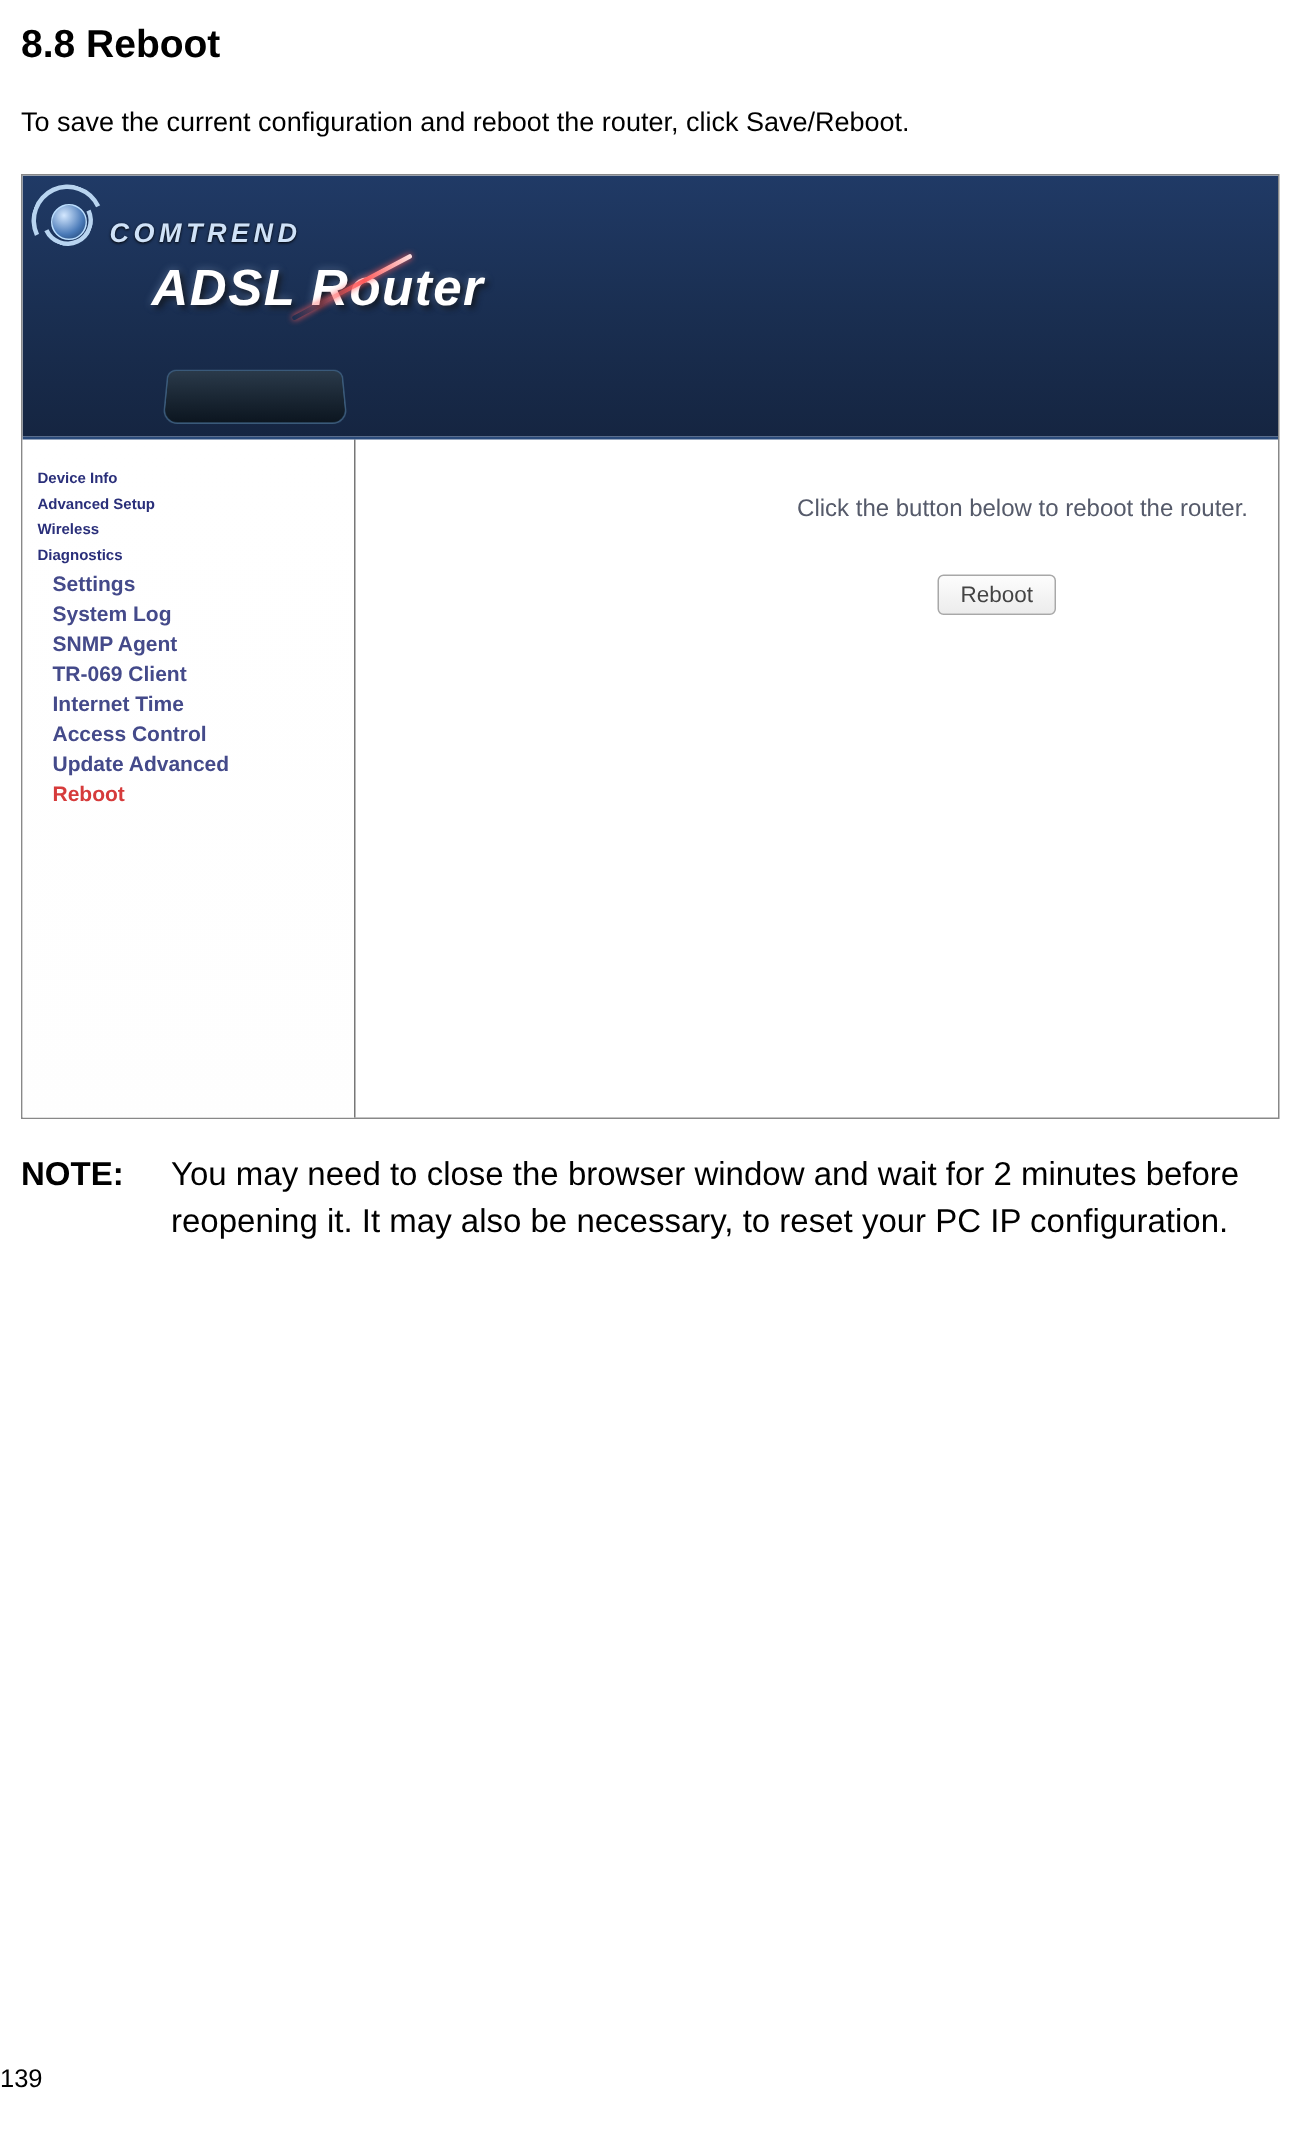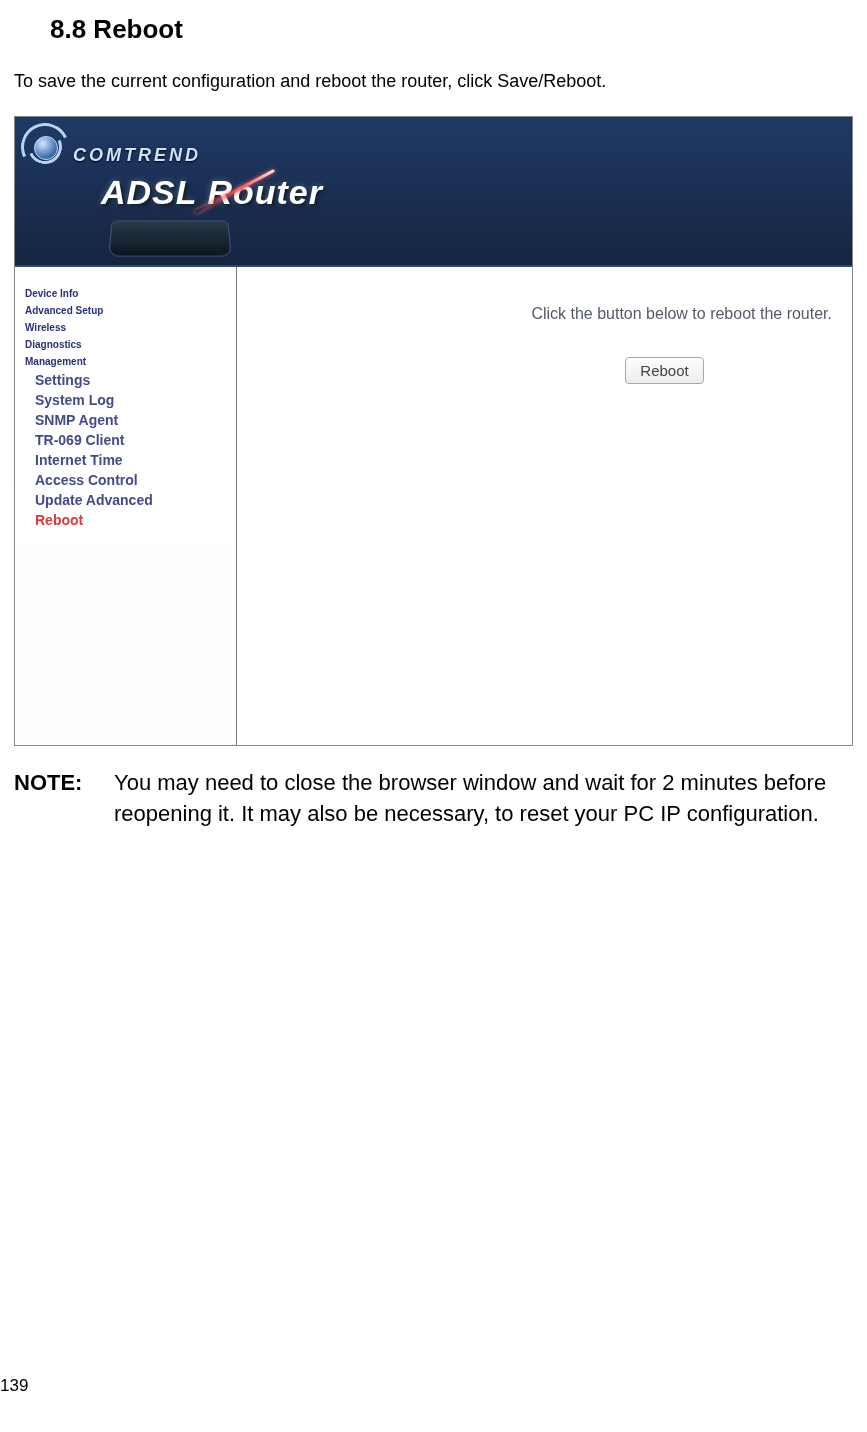--- a/index.html
+++ b/index.html
@@ -9,37 +9,36 @@
       background: #fff;
       font-family: Verdana, Arial, sans-serif;
       padding: 10px 14px;
       position: relative;
     }
     .section-heading {
       font-size: 26px;
       font-weight: bold;
       margin-top: 4px;
       margin-bottom: 26px;
-      margin-left: 36px;
     }
     .intro-text {
       font-size: 18px;
       margin-bottom: 24px;
     }
     .intro-text .bold { font-weight: normal; }
     .screenshot-frame {
       border: 1px solid #888;
       width: 839px;
       height: 630px;
       background: #fff;
       overflow: hidden;
       position: relative;
     }
     .banner {
-      height: 150px;
+      height: 176px;
       background: linear-gradient(180deg, #203a66 0%, #1a2f52 50%, #152541 100%);
       position: relative;
       border-bottom: 2px solid #2a4a7a;
     }
     .logo-orb {
       position: absolute;
       left: 6px;
       top: 6px;
       width: 52px;
       height: 52px;
@@ -209,21 +208,20 @@
     <div class="router-img"></div>
     <div class="laser"></div>
   </div>
 
   <div class="body-row">
     <div class="sidebar">
       <div class="nav-top">Device Info</div>
       <div class="nav-top">Advanced Setup</div>
       <div class="nav-top">Wireless</div>
       <div class="nav-top">Diagnostics</div>
-      <div class="nav-top">Management</div>
       <div class="nav-sub">Settings</div>
       <div class="nav-sub">System Log</div>
       <div class="nav-sub">SNMP Agent</div>
       <div class="nav-sub">TR-069 Client</div>
       <div class="nav-sub">Internet Time</div>
       <div class="nav-sub">Access Control</div>
       <div class="nav-sub">Update Advanced</div>
       <div class="nav-sub active">Reboot</div>
     </div>
 

